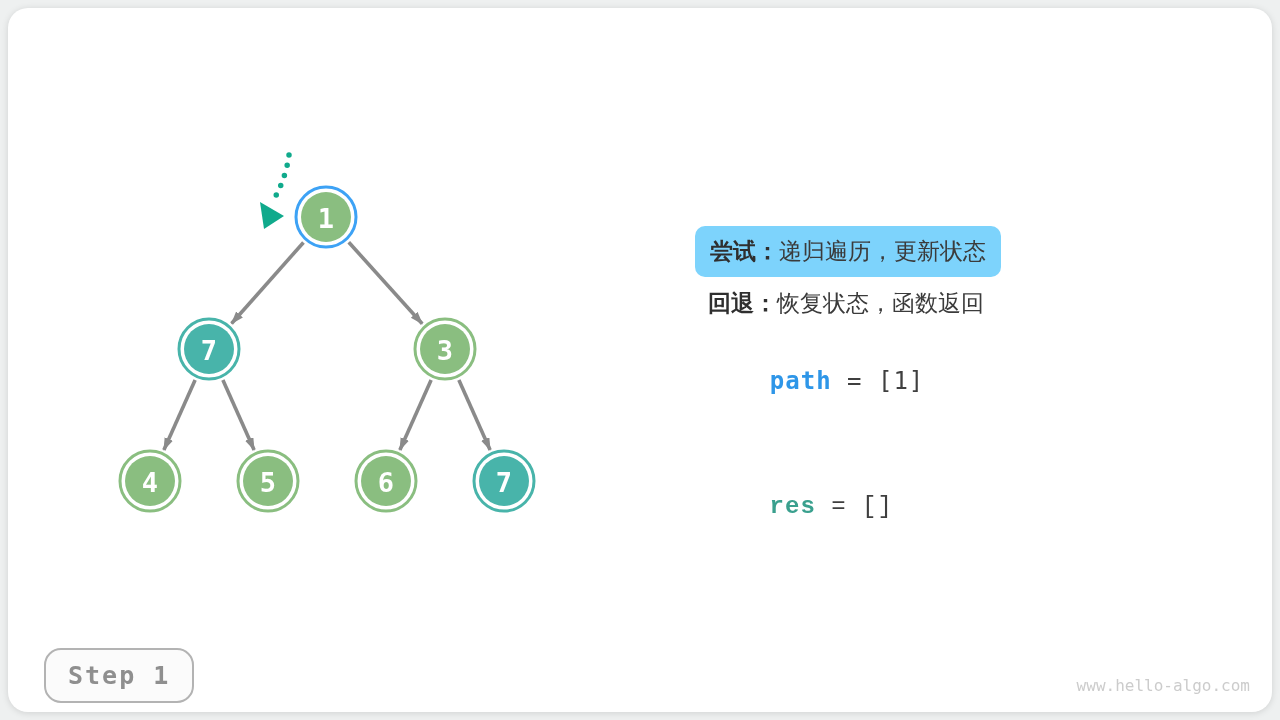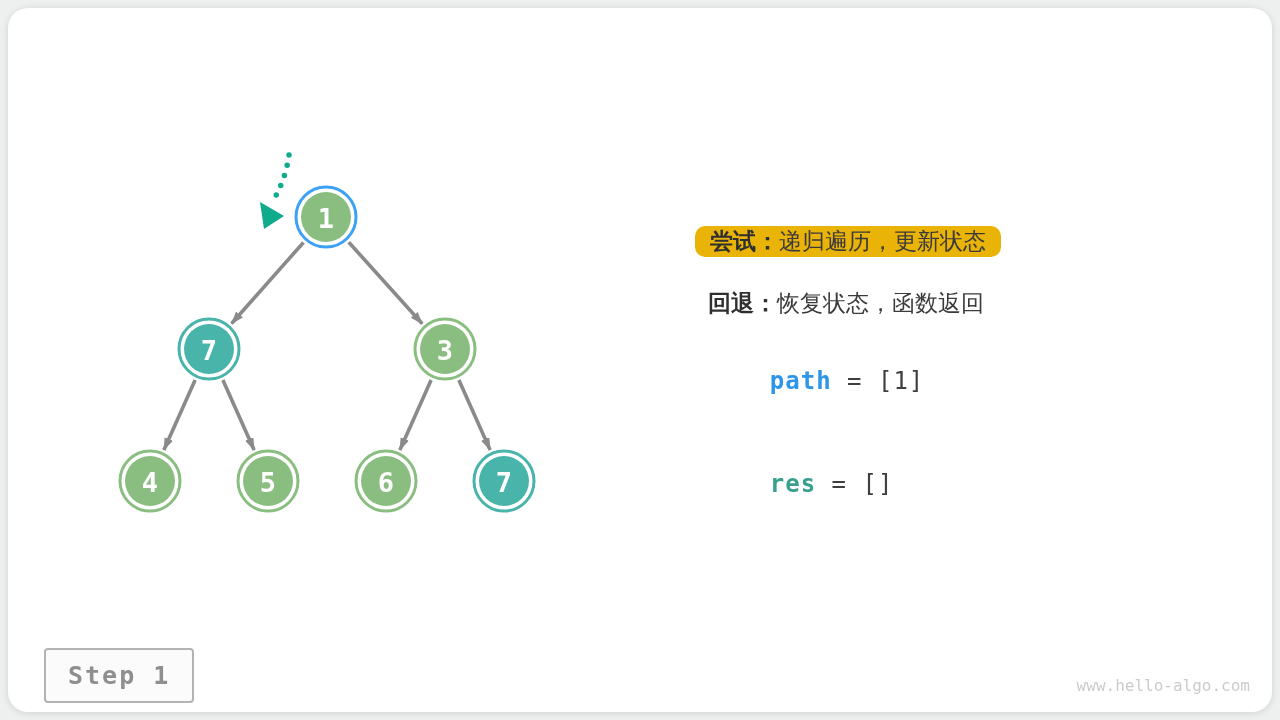--- a/index.html
+++ b/index.html
@@ -18,40 +18,40 @@
   .node-label {
     font-family:"DejaVu Sans Mono", monospace;
     font-weight:bold; font-size:27px; fill:#ffffff;
   }
 
   .panel-line { position:absolute; font-size:23px; color:#3b3b3b; white-space:nowrap; }
   .panel-label { font-weight:bold; color:#2f2f2f; }
 
   .try-box {
     position:absolute; left:687px; top:218px;
-    background:#eab308; border-radius:10px;
-    padding:0 15px;
+    background:#7dd3fc; border-radius:10px;
+    padding:10px 15px;
     font-size:23px; color:#3b3b3b; white-space:nowrap;
   }
   .back-line { left:700px; top:280px;text-align:center; }
 
   .code-line {
     position:absolute;
     font-family:"DejaVu Sans Mono", monospace;
     font-size:24px; white-space:pre; letter-spacing:1px;text-align:right;
   }
   .code-path { left:700px; top:331px; }
-  .code-res  { left:700px; top:434px; }
+  .code-res  { left:700px; top:458px;font-family:Liberation Mono, monospace; }
   .code-var  { font-weight:bold; }
   .code-rest { color:#3f3f3f; font-weight:500; }
 
   .step-box {
     position:absolute; left:36px; top:640px;
     background:#fbfbfb;
-    border:2px solid #b3b3b3; border-radius:4px;
+    border:2px solid #b3b3b3; border-radius:17px;
     padding:11px 22px;
     font-family:"DejaVu Sans Mono", monospace;
     font-weight:bold; font-size:25px; color:#8f8f8f;
     letter-spacing:2px; white-space:nowrap;
   }
 
   .watermark {
     position:absolute; right:22px; bottom:17px;
     font-family:"DejaVu Sans Mono", monospace;
     font-size:16px; color:#cccccc; white-space:nowrap;

